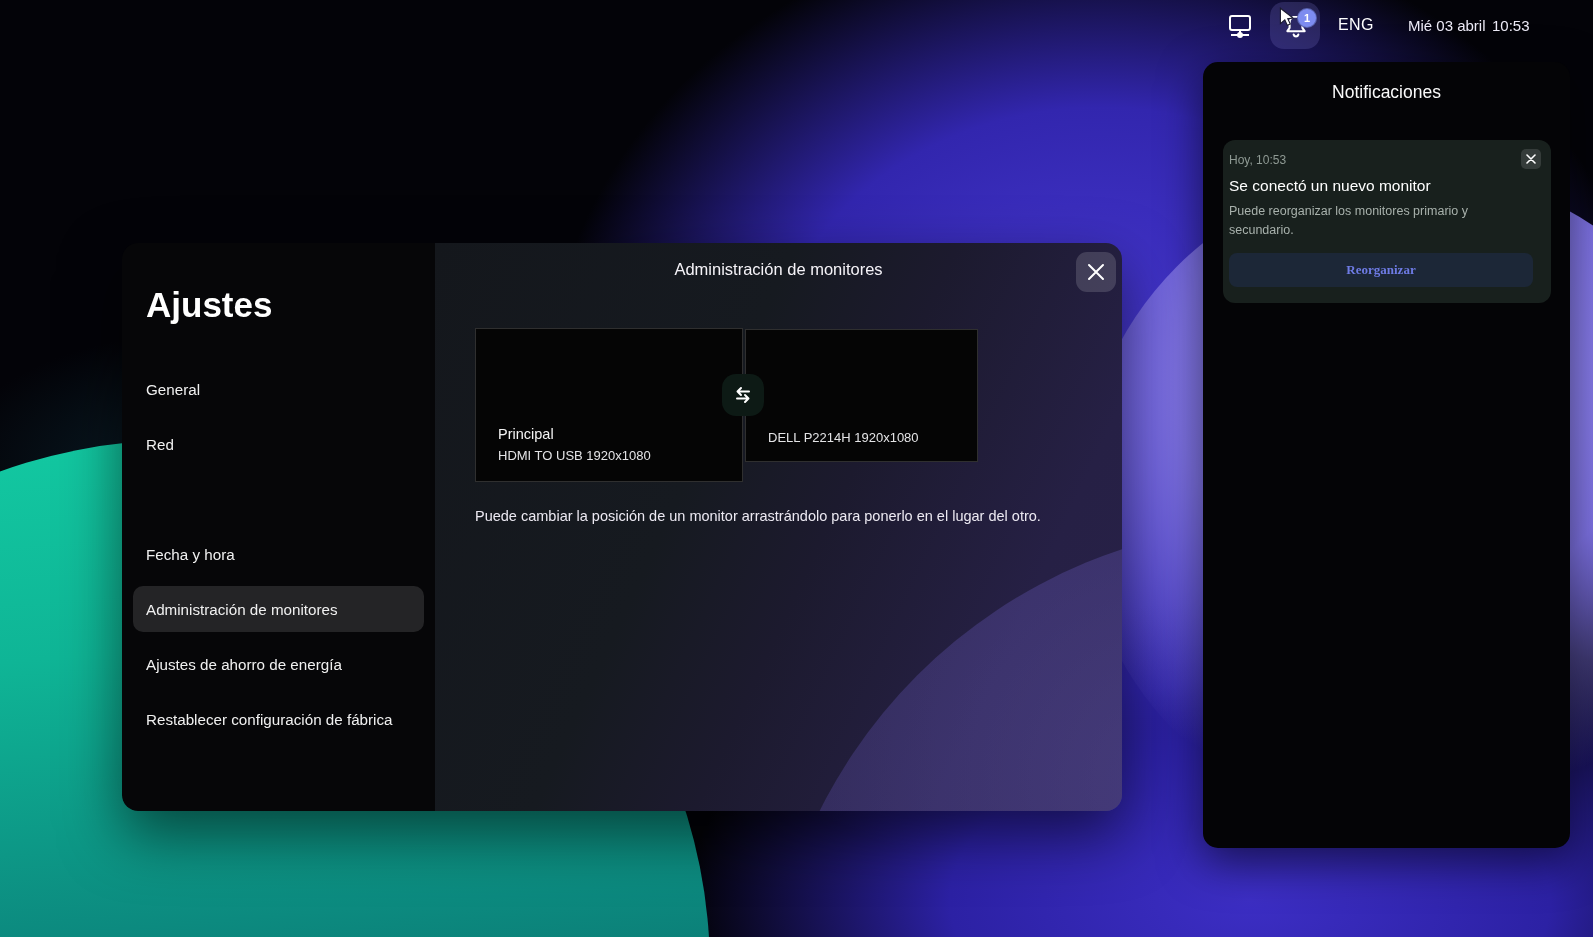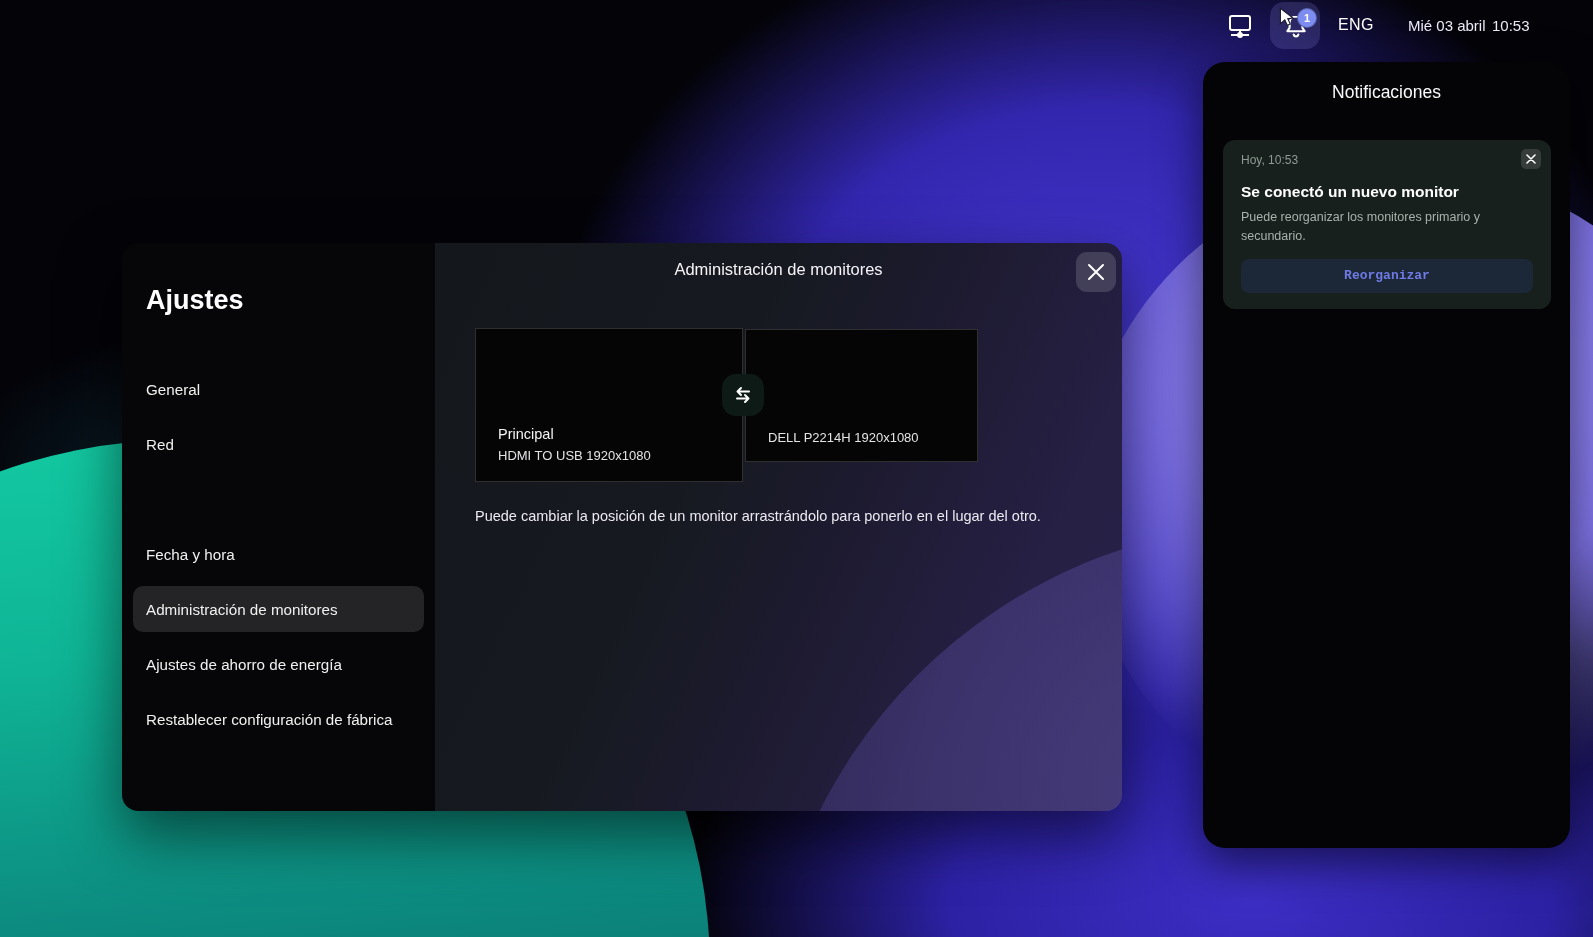--- a/index.html
+++ b/index.html
@@ -28,37 +28,37 @@
   .tb-cursor{ position:absolute; left:6px; top:4px; }
   .tb-badge { position:absolute; left:27px; top:6px; width:20px; height:20px; border-radius:50%;
               background:#7d8cf0; color:#fff; font-size:11px; font-weight:700;
               display:flex; align-items:center; justify-content:center; border:1px solid rgba(20,20,50,0.35); }
   .tb-lang { position:absolute; left:1338px; top:16px; font-size:16px; font-weight:500; color:#fff; letter-spacing:.4px; cursor:pointer; }
   .tb-date { position:absolute; left:1408px; top:17px; font-size:15px; color:#eceaf6; }
   .tb-time { position:absolute; left:1492px; top:17px; font-size:15px; color:#eceaf6; }
 
   
   .notif-panel { position:absolute; left:1203px; top:62px; width:367px; height:786px; z-index:9;
-                 background:#040406; border-radius:22px; box-shadow:0 14px 44px rgba(0,0,0,0.55); }
+                 background:#040406; border-radius:15px; box-shadow:0 14px 44px rgba(0,0,0,0.55); }
   .notif-title { margin-top:20px; text-align:center; font-size:17.5px; font-weight:500; color:#fafafa; }
   .notif-card  { position:absolute; left:20px; top:78px; width:328px; background:#18201d; border-radius:12px;
-                 padding:13px 18px 16px 18px; }
+                 padding:13px 18px 16px 6px; }
   .notif-ts    { font-size:12px; color:#8f9a94; }
   .notif-close { position:absolute; top:9px; right:10px; width:20px; height:20px; border-radius:5px;
                  background:rgba(255,255,255,0.13); display:flex; align-items:center; justify-content:center; cursor:pointer; }
-  .notif-head  { margin-top:16px; font-size:15.5px; font-weight:700; color:#ffffff; }
+  .notif-head  { margin-top:10px; font-size:15.5px; font-weight:400; color:#ffffff; }
   .notif-body  { margin-top:7px; font-size:12.5px; line-height:1.5; color:#a8b1ac; padding-right:8px; }
   .notif-action{ margin-top:13px; width:100%; height:34px; border:none; border-radius:8px; background:#1c2737;
-                 color:#6e7be4; font-family:Liberation Mono, monospace; font-size:13px; font-weight:700; cursor:pointer; }
+                 color:#6e7be4; font-family:Liberation Serif, serif; font-size:13px; font-weight:700; cursor:pointer; }
 
   
   .dialog { position:absolute; left:122px; top:243px; width:1000px; height:568px; z-index:8;
             border-radius:16px; overflow:hidden; display:flex; box-shadow:0 24px 60px rgba(0,0,0,0.55); }
   .dlg-sidebar { width:313px; height:100%; background:#060608; position:relative; flex:none; }
-  .dlg-sb-title { position:absolute; left:24px; top:42px; font-size:27px; font-weight:700; color:#fff; }
+  .dlg-sb-title { position:absolute; left:24px; top:42px; font-size:35px; font-weight:700; color:#fff; }
   .dlg-item { position:absolute; left:11px; width:291px; height:46px; border-radius:10px;
               display:flex; align-items:center; padding-left:13px; font-size:15.2px; color:#f0f0f0; cursor:pointer; }
   .dlg-item.selected { background:#242426; }
 
   .dlg-content { position:relative; flex:1; height:100%;
                  background:linear-gradient(115deg, #14171c 0%, #161a20 38%, #1c1a2e 55%, #262045 80%, #282148 100%); }
   .dlg-disc { position:absolute; left:330px; top:280px; width:1040px; height:1040px; border-radius:50%; z-index:0;
               background:radial-gradient(circle at 40% 25%, rgba(122,106,214,0.36) 0%, rgba(90,76,170,0.28) 45%, rgba(58,48,118,0.20) 75%); }
   .dlg-title { position:absolute; left:0; right:0; top:17px; text-align:center; font-size:16.5px; color:#f5f3f8; z-index:2; }
   .dlg-close { position:absolute; top:9px; right:6px; width:40px; height:40px; border-radius:11px; z-index:3;

